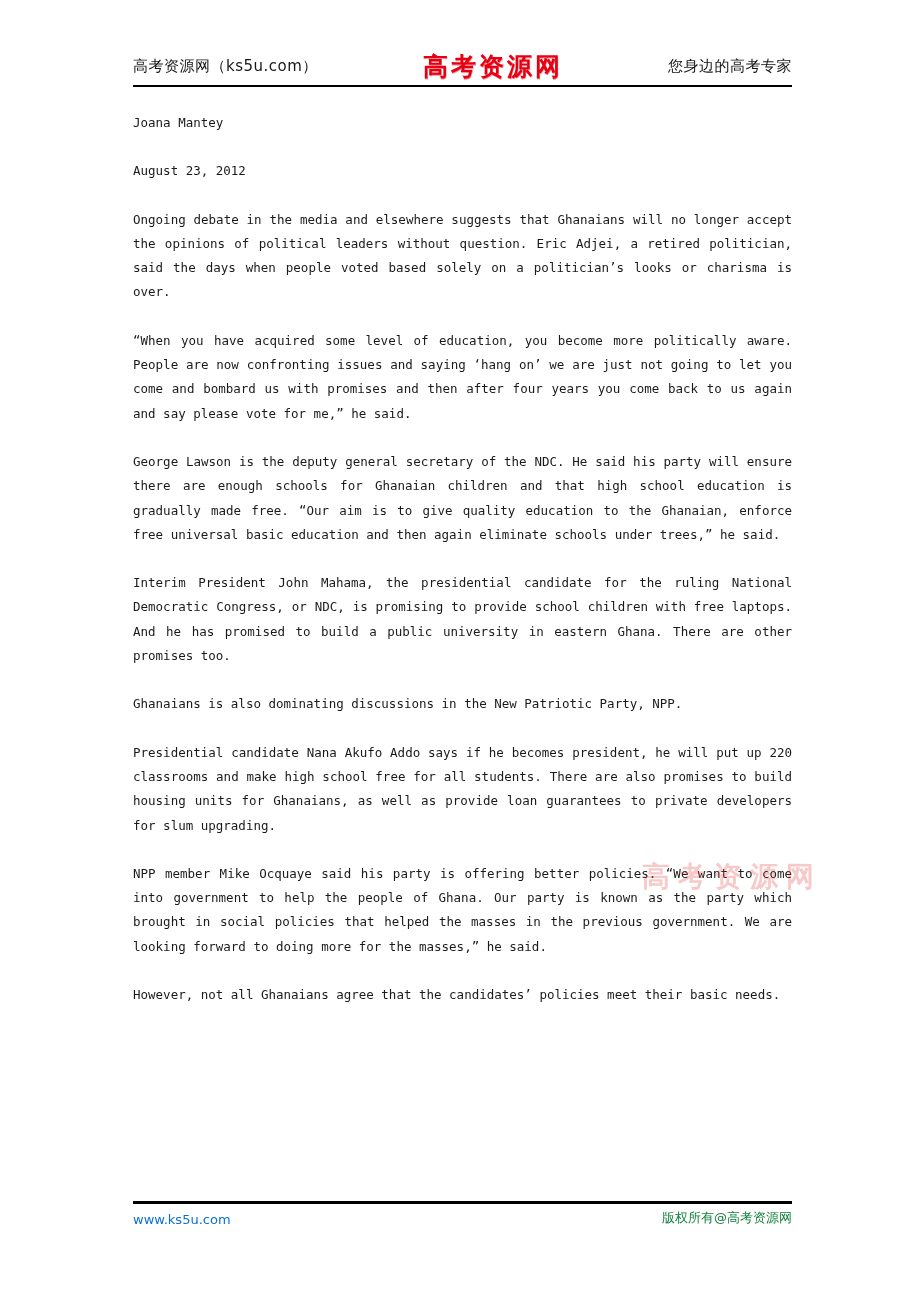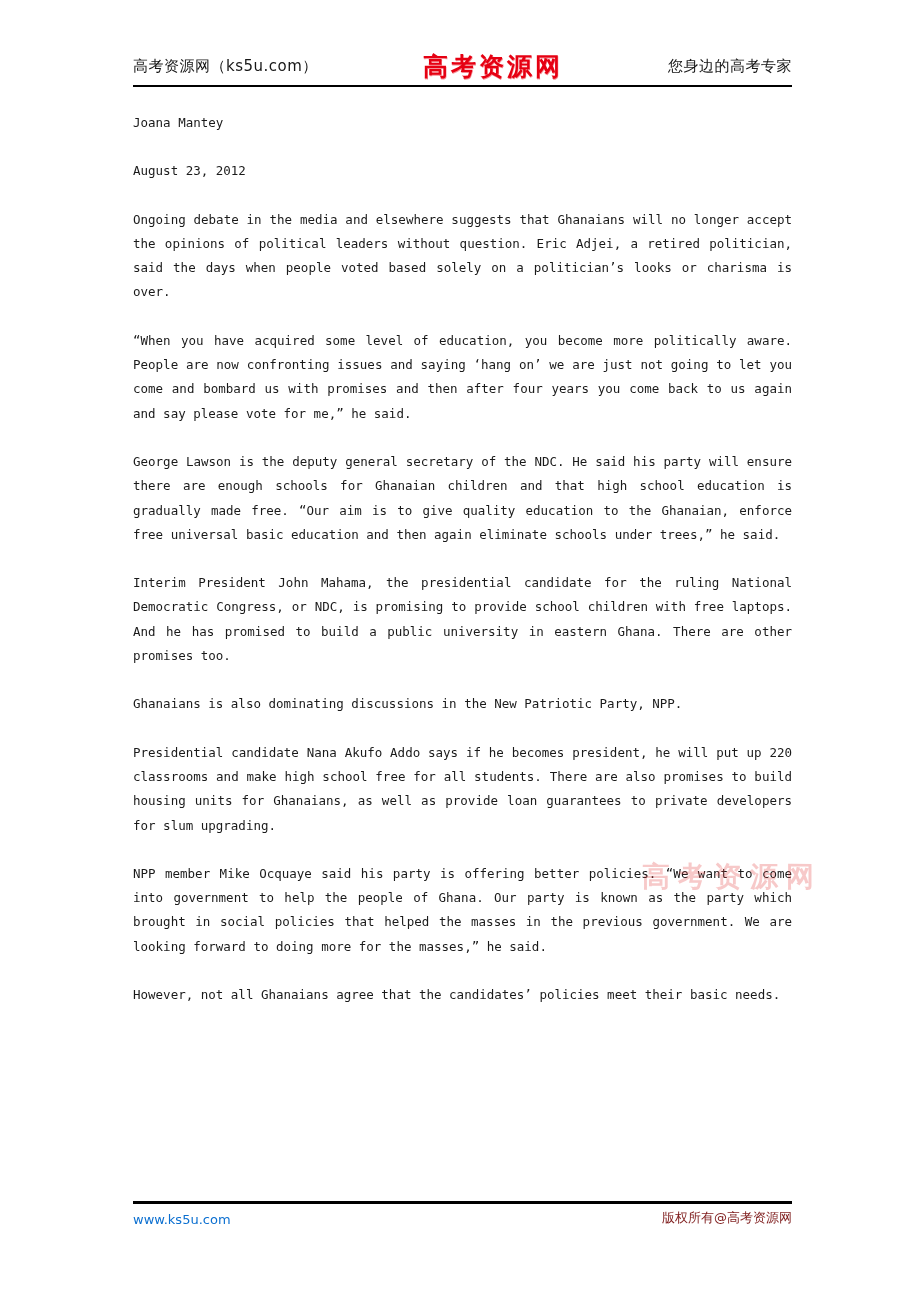--- a/index.html
+++ b/index.html
@@ -100,21 +100,21 @@
     align-items: flex-end;
     font-size: 13px;
   }
   .f-left {
     color: #0b6fd0;
     text-decoration: none;
     font-family: "DejaVu Sans", sans-serif;
     cursor: pointer;
   }
   .f-right {
-    color: #7f1d1d;
+    color: #15803d;
     font-family: "DejaVu Sans", sans-serif;
   }
 </style>
 </head>
 <body>
 
 <div class="page">
 
   <div class="header">
     <span class="h-left">高考资源网（ks5u.com）</span>

